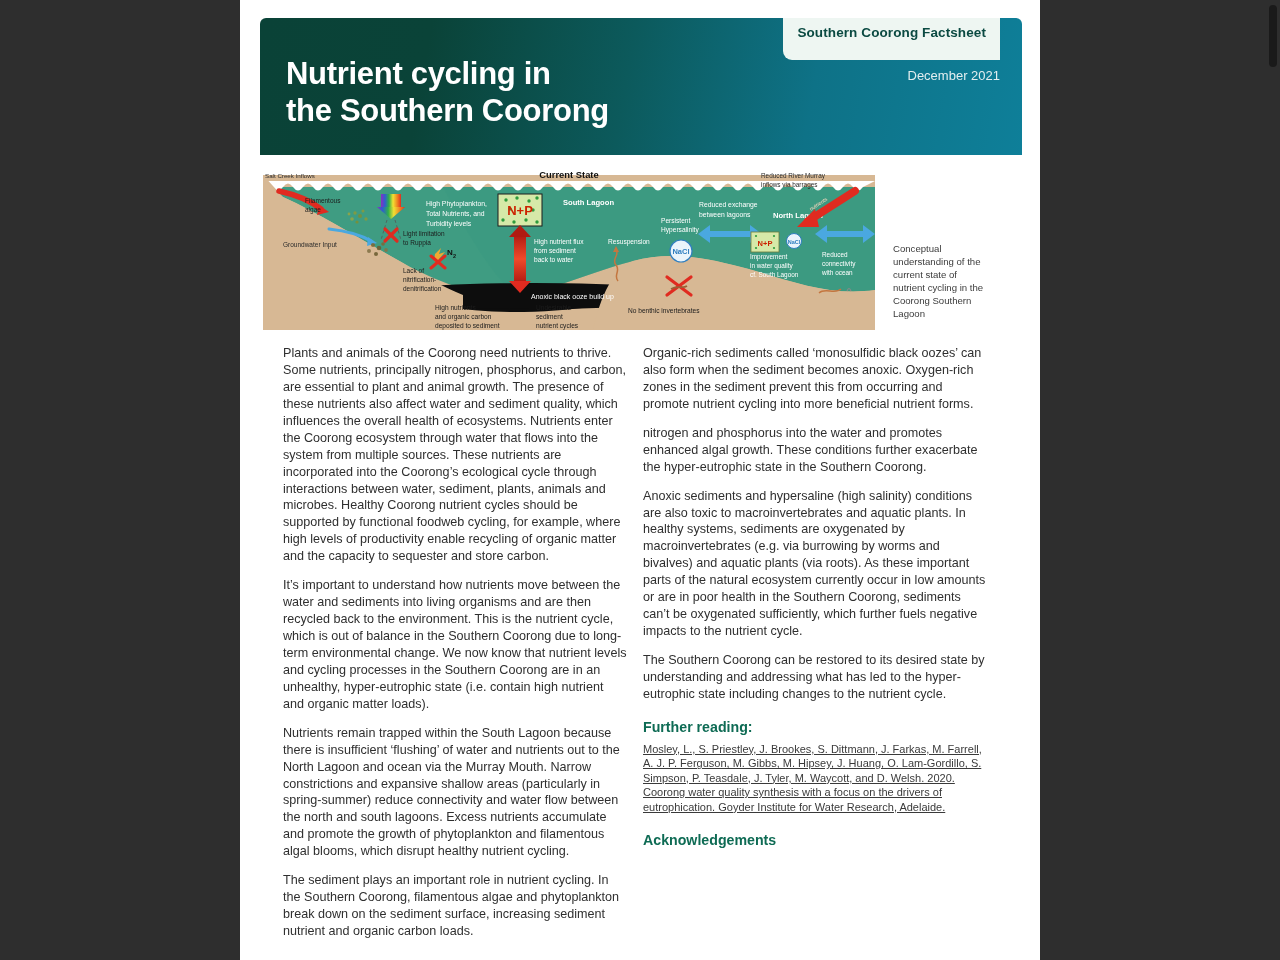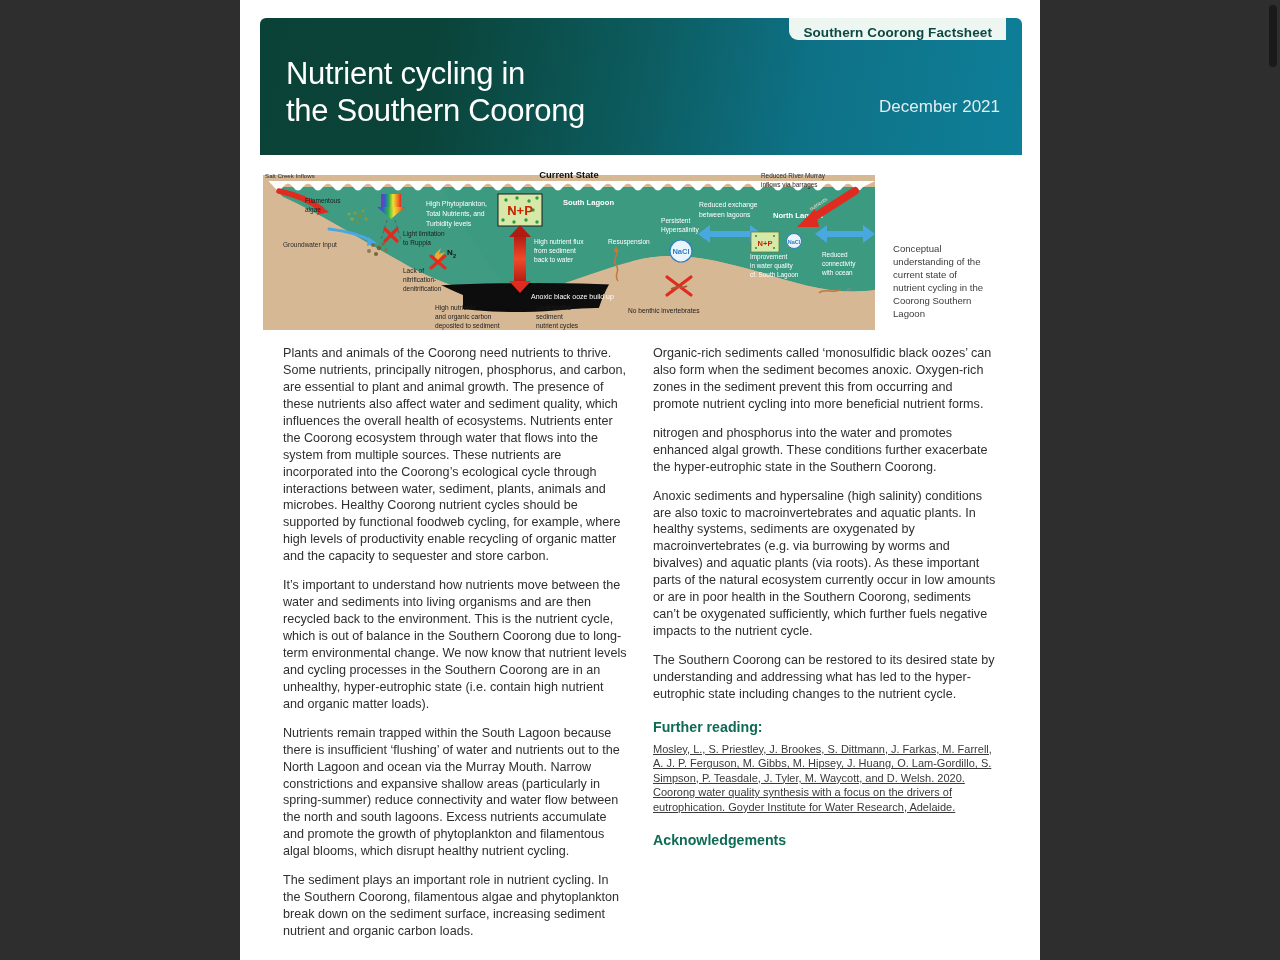--- a/index.html
+++ b/index.html
@@ -45,43 +45,42 @@
     background: linear-gradient(100deg,
         #0a4237 0%,
         #0a4338 22%,
         #0c5a5c 48%,
         #0e7287 72%,
         #0e7f99 100%);
     overflow: hidden;
   }
   .badge {
     position: absolute;
-    top: 0; right: 16px;
+    top: 0; right: 22px;
     background: #eef6f2;
     color: #0b4a42;
     font-size: 13.5px;
     font-weight: bold;
-    padding: 7px 14px 0 14px;
+    padding: 7px 14px 20px 14px;
     border-radius: 0 0 0 9px;
     letter-spacing: .1px;
     white-space: nowrap;
   }
   .banner-date {
     position: absolute;
     top: 50px; right: 22px;
     color: #e3eef0;
-    font-size: 17px;
-    margin-top: 29px;
+    font-size: 13px;
   }
   .banner-title {
     position: absolute;
     left: 26px; top: 38px;
     color: #ffffff;
     font-size: 31px;
-    font-weight: normal;
+    font-weight: bold;
     line-height: 1.18;
     letter-spacing: -0.3px;
   }
   .banner-title span { display: block; }
 
   
   .figure-wrap {
     position: relative;
     margin: 10px 20px 0 23px;
     height: 165px;
@@ -98,21 +97,21 @@
     line-height: 1.35;
     color: #3c3c3c;
   }
 
   
   .columns {
     position: absolute;
     left: 43px; top: 345px;
     width: 714px;
     display: flex;
-    gap: 26px;
+    gap: 16px;
   }
   .col { width: 344px; }
   .col p {
     font-size: 12.6px;
     line-height: 1.345;
     color: #2f2f2f;
     margin-bottom: 12px;
     text-align: left;
   }
   .sec-head {

